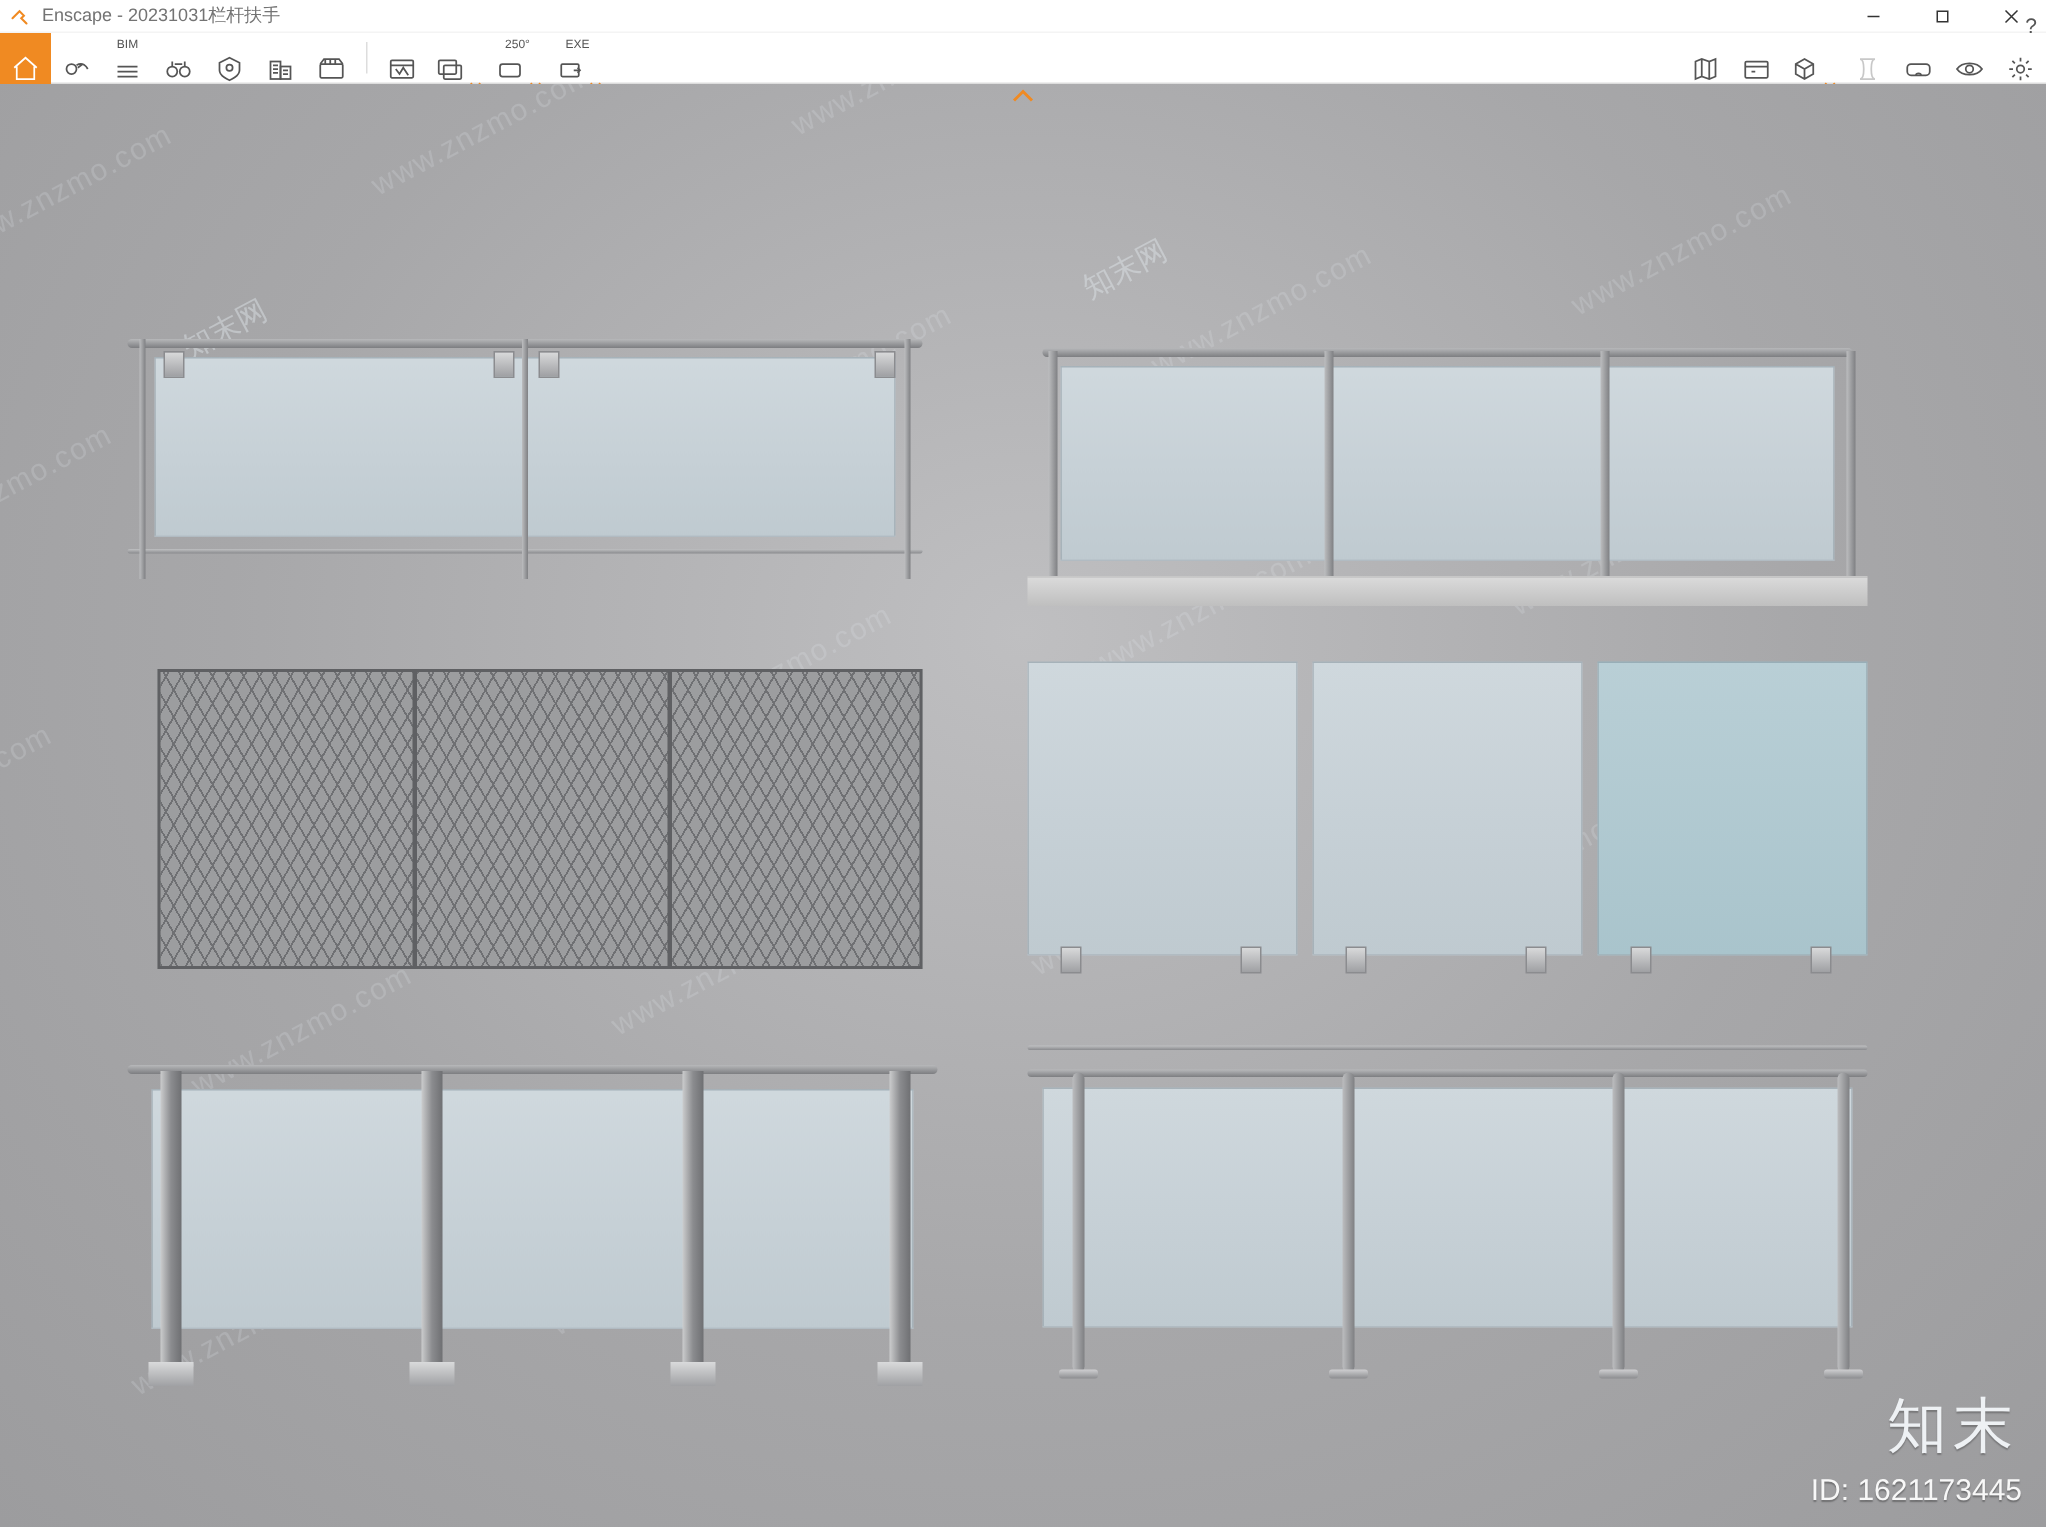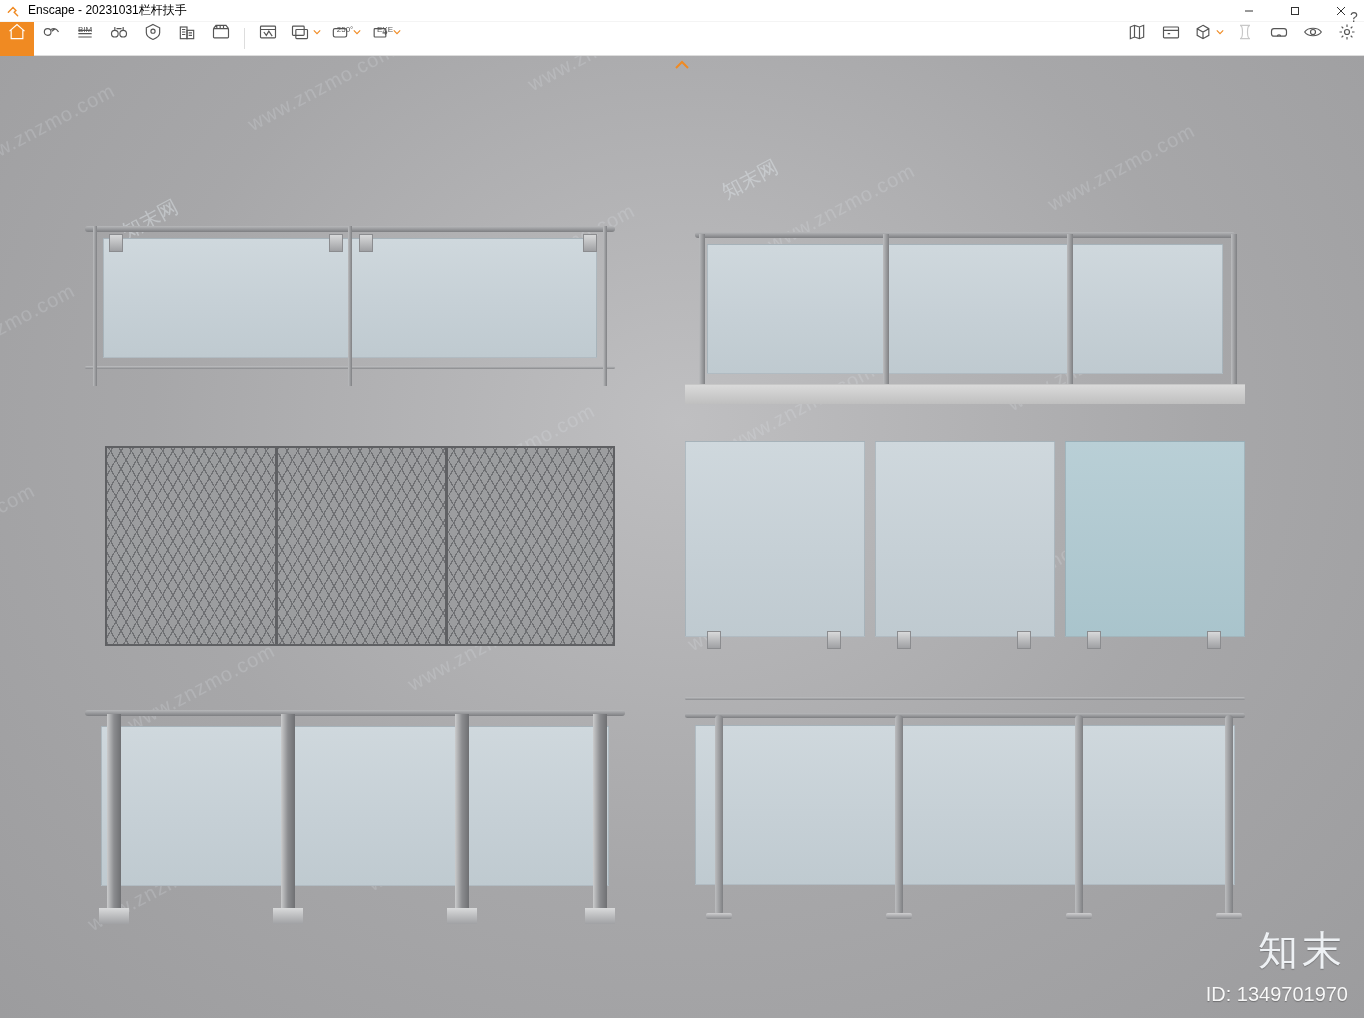--- a/index.html
+++ b/index.html
@@ -16,27 +16,27 @@
     --metal:#8f9093;
     --metal-dark:#6b6d70;
     --concrete:#cfcfcf;
     --wm:#c0c8cf;
   }
   *{box-sizing:border-box;font-family:"Segoe UI","Microsoft YaHei",Arial,sans-serif;}
   html,body{margin:0;padding:0;width:1364px;height:1018px;overflow:hidden;background:#fff;}
   
   .titlebar{height:var(--titlebar-h);display:flex;align-items:center;background:#fff;border-bottom:1px solid #f4f4f4;user-select:none;}
   .titlebar .app-ico{width:22px;height:22px;display:flex;align-items:center;justify-content:center;margin:0 4px 0 2px;color:var(--orange);font-size:13px;}
-  .titlebar .title{font-size:12px;color:#000000;white-space:nowrap;}
+  .titlebar .title{font-size:12px;color:#737373;white-space:nowrap;}
   .titlebar .spacer{flex:1;}
   .winbtn{width:46px;height:22px;display:flex;align-items:center;justify-content:center;}
   .winbtn svg{stroke:#333;stroke-width:1;fill:none;}
   
   .toolbar{height:var(--toolbar-h);display:flex;align-items:stretch;background:#fff;border-bottom:1px solid var(--divider);}
-  .tbtn{min-width:34px;height:var(--toolbar-h);display:flex;align-items:flex-start;justify-content:center;padding:0 4px;position:relative;}
+  .tbtn{min-width:34px;height:var(--toolbar-h);display:flex;align-items:flex-end;justify-content:center;padding:0 4px;position:relative;}
   .tbtn svg{stroke:var(--icon);fill:none;stroke-width:1.4;}
   .tbtn.home{background:var(--orange);width:34px;}
   .tbtn.home svg{stroke:#fff;}
   .tbtn .badge{position:absolute;top:3px;font-size:8px;color:var(--icon);left:50%;transform:translateX(-50%);}
   .tbtn .caret{width:8px;height:8px;margin-left:2px;}
   .tbtn .caret svg{stroke:var(--orange);}
   .toolbar .sep{width:1px;background:var(--divider);margin:6px 6px;}
   .toolbar .grow{flex:1;}
   .tbtn.disabled svg{stroke:#c8c8c8;}
   
@@ -347,15 +347,15 @@
       <div class="foot" style="left:21px;top:222px;"></div>
       <div class="foot" style="left:201px;top:222px;"></div>
       <div class="foot" style="left:381px;top:222px;"></div>
       <div class="foot" style="left:531px;top:222px;"></div>
     </div>
 
   </div>
 
   <div class="brand">知末</div>
   <div class="asset-id">
-    <span>ID: </span><span>1349701970</span>
+    <span>ID: </span><span>1621173445</span>
   </div>
 </div>
 
 </body></html>

